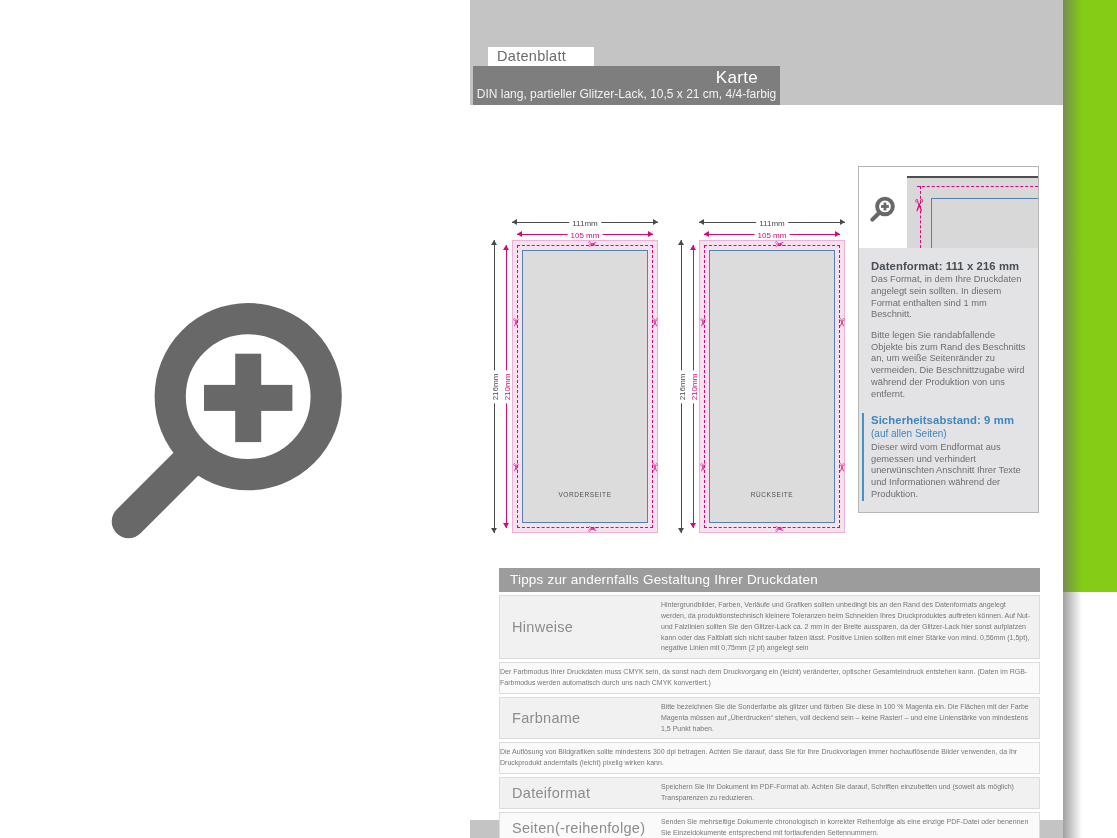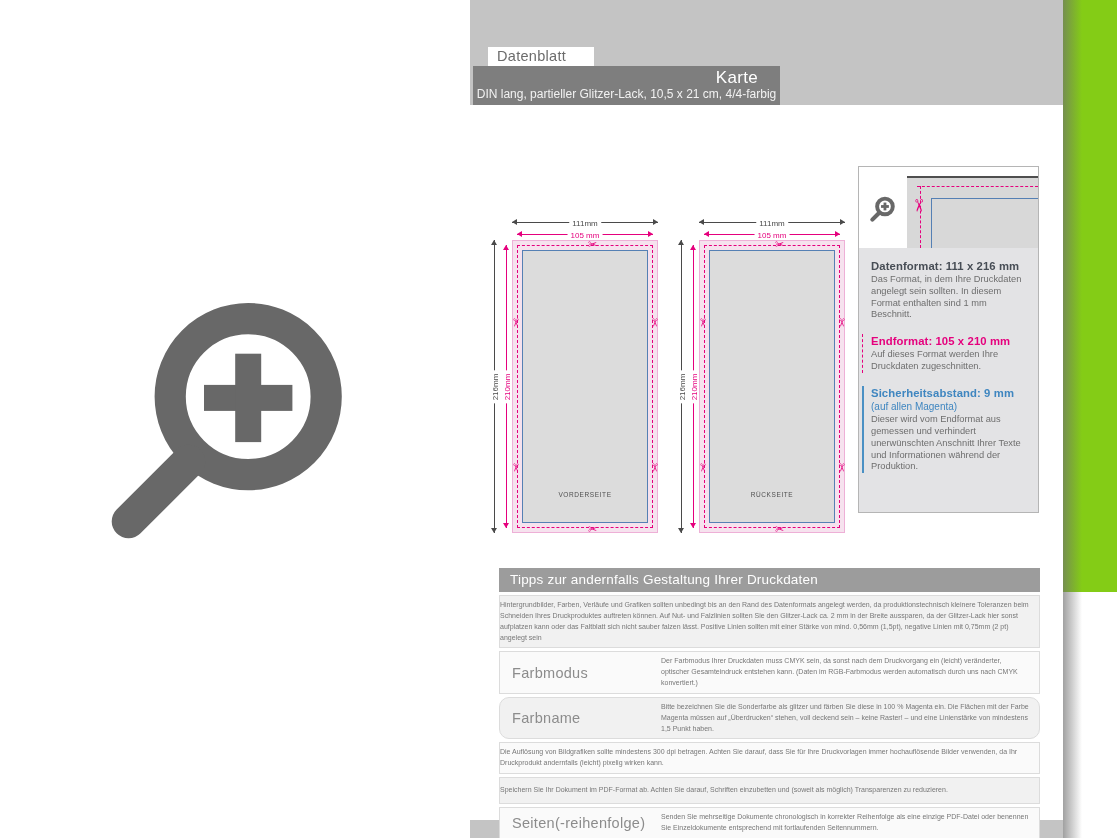--- a/index.html
+++ b/index.html
@@ -88,21 +88,21 @@
   .tips-header { height:24px; background:#9c9c9c; color:#ffffff; font-size:13.5px;
     line-height:24px; padding-left:11px; letter-spacing:.2px; }
   .tips-rows { margin-top:3px; }
   .trow { display:flex; border:1px solid #dcdcdc; margin-bottom:3px; }
   .trow:nth-child(odd) { background:#f1f1f1; }
   .trow:nth-child(even) { background:#fafafa; }
   .trow .cell-label { width:161px; flex:0 0 161px; display:flex; align-items:center;
     padding-left:12px; font-size:14.5px; color:#8c8c8c; letter-spacing:.3px; }
   .trow .cell-text { flex:1; display:flex; align-items:center; padding:4px 8px 4px 0;
     font-size:7px; line-height:1.55; color:#777777; }
-  .trow.r1 { min-height:50px; } .trow.r2 { min-height:28px; } .trow.r3 { min-height:36px;border-radius:10px; }
+  .trow.r1 { min-height:50px; } .trow.r2 { min-height:28px; } .trow.r3 { min-height:36px; }
   .trow.r4 { min-height:27px; } .trow.r5 { min-height:27px; } .trow.r6 { min-height:28px; }
 </style>
 </head>
 <body>
 
 <div class="stage">
 
   <div class="left-panel">
     <svg class="zoom-big" viewBox="0 0 100 100">
       <circle cx="57" cy="41" r="30" fill="none" stroke="#686868" stroke-width="12"></circle>
@@ -213,51 +213,49 @@
           <div class="dash-h"></div>
           <div class="dash-v"></div>
           <div class="safe-corner"></div>
           <span class="sc">✂</span>
         </div>
       </div>
       <div class="info-text">
         <div class="sec s1">
           <h3 class="h-dark">Datenformat: 111 x 216 mm</h3>
           <p>Das Format, in dem Ihre Druckdaten angelegt sein sollten. In diesem Format enthalten sind 1 mm Beschnitt.</p>
-        </div>
-        <div class="sec s2">
-          <h3 class="h-magenta">Endformat: 105 x 210 mm</h3>
-          <p>Auf dieses Format werden Ihre Druckdaten zugeschnitten.</p>
+          <p>Bitte legen Sie randabfallende Objekte bis zum Rand des Beschnitts an, um weiße Seitenränder zu vermeiden. Die Beschnittzugabe wird während der Produktion von uns entfernt.</p>
         </div>
         <div class="sec s3">
           <h3 class="h-blue">Sicherheitsabstand: 9 mm</h3>
-          <div class="sub-blue">(auf allen Magenta)</div>
+          <div class="sub-blue">(auf allen Seiten)</div>
           <p>Dieser wird vom Endformat aus gemessen und verhindert unerwünschten Anschnitt Ihrer Texte und Informationen während der Produktion.</p>
         </div>
       </div>
     </div>
 
     <div class="tips">
       <div class="tips-header">Tipps zur andernfalls Gestaltung Ihrer Druckdaten</div>
       <div class="tips-rows">
         <div class="trow r1">
+          <div class="cell-label">Hinweise</div>
           <div class="cell-text">Hintergrundbilder, Farben, Verläufe und Grafiken sollten unbedingt bis an den Rand des Datenformats angelegt werden, da produktionstechnisch kleinere Toleranzen beim Schneiden Ihres Druckproduktes auftreten können. Auf Nut- und Falzlinien sollten Sie den Glitzer-Lack ca. 2 mm in der Breite aussparen, da der Glitzer-Lack hier sonst aufplatzen kann oder das Faltblatt sich nicht sauber falzen lässt. Positive Linien sollten mit einer Stärke von mind. 0,56mm (1,5pt), negative Linien mit 0,75mm (2 pt) angelegt sein</div>
         </div>
         <div class="trow r2">
-          <div class="cell-label">Farbmodus</div>
           <div class="cell-text">Der Farbmodus Ihrer Druckdaten muss CMYK sein, da sonst nach dem Druckvorgang ein (leicht) veränderter, optischer Gesamteindruck entstehen kann. (Daten im RGB-Farbmodus werden automatisch durch uns nach CMYK konvertiert.)</div>
         </div>
         <div class="trow r3">
           <div class="cell-label">Farbname</div>
           <div class="cell-text">Bitte bezeichnen Sie die Sonderfarbe als glitzer und färben Sie diese in 100 % Magenta ein. Die Flächen mit der Farbe Magenta müssen auf „Überdrucken“ stehen, voll deckend sein – keine Raster! – und eine Linienstärke von mindestens 1,5 Punkt haben.</div>
         </div>
         <div class="trow r4">
           <div class="cell-text">Die Auflösung von Bildgrafiken sollte mindestens 300 dpi betragen. Achten Sie darauf, dass Sie für Ihre Druckvorlagen immer hochauflösende Bilder verwenden, da Ihr Druckprodukt andernfalls (leicht) pixelig wirken kann.</div>
         </div>
         <div class="trow r5">
+          <div class="cell-label">Dateiformat</div>
           <div class="cell-text">Speichern Sie Ihr Dokument im PDF-Format ab. Achten Sie darauf, Schriften einzubetten und (soweit als möglich) Transparenzen zu reduzieren.</div>
         </div>
         <div class="trow r6">
           <div class="cell-label">Seiten(-reihenfolge)</div>
           <div class="cell-text">Senden Sie mehrseitige Dokumente chronologisch in korrekter Reihenfolge als eine einzige PDF-Datei oder benennen Sie Einzeldokumente entsprechend mit fortlaufenden Seitennummern.</div>
         </div>
       </div>
     </div>
 
     <div class="sheet-shadow" style="left:593px;"></div>

